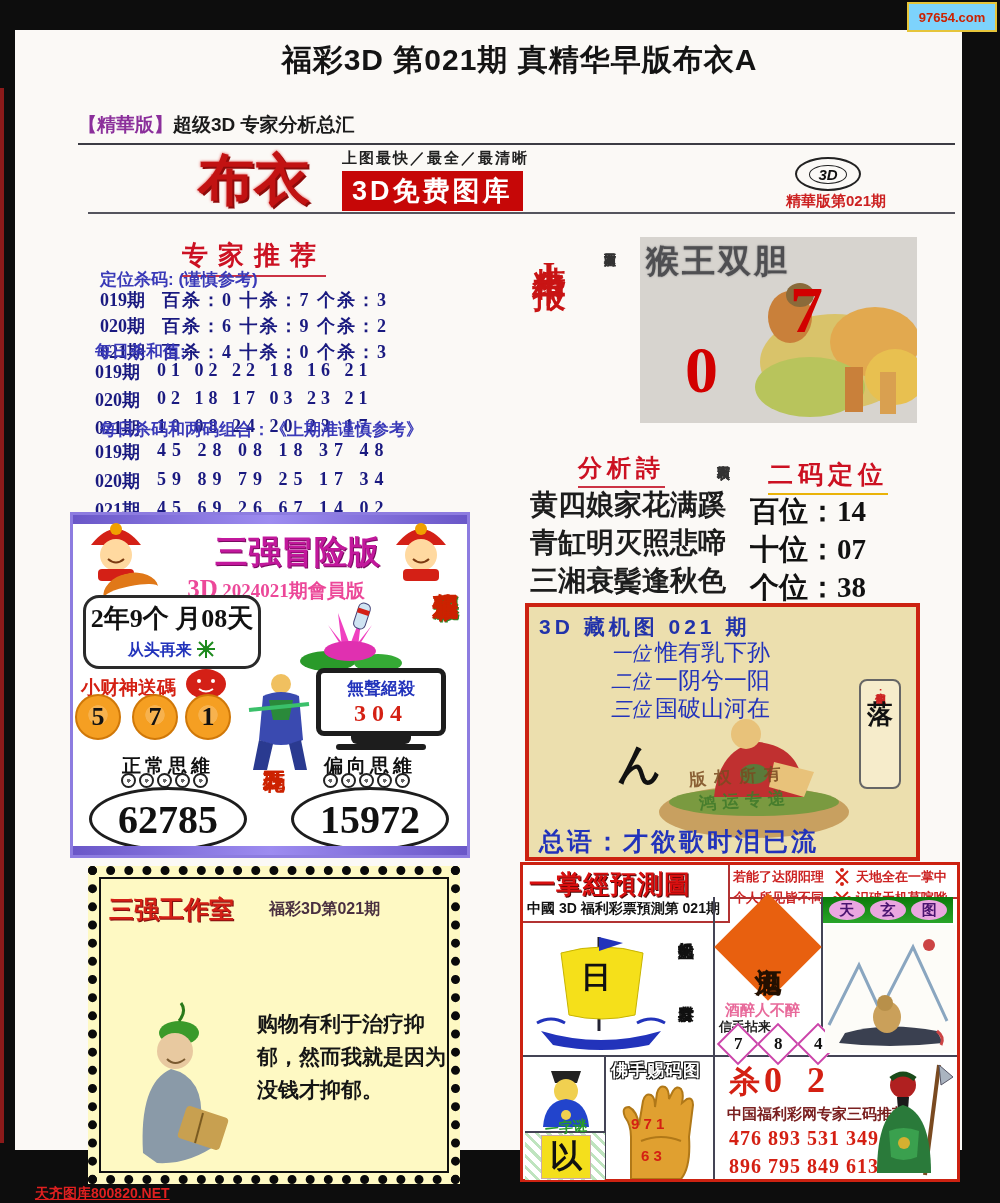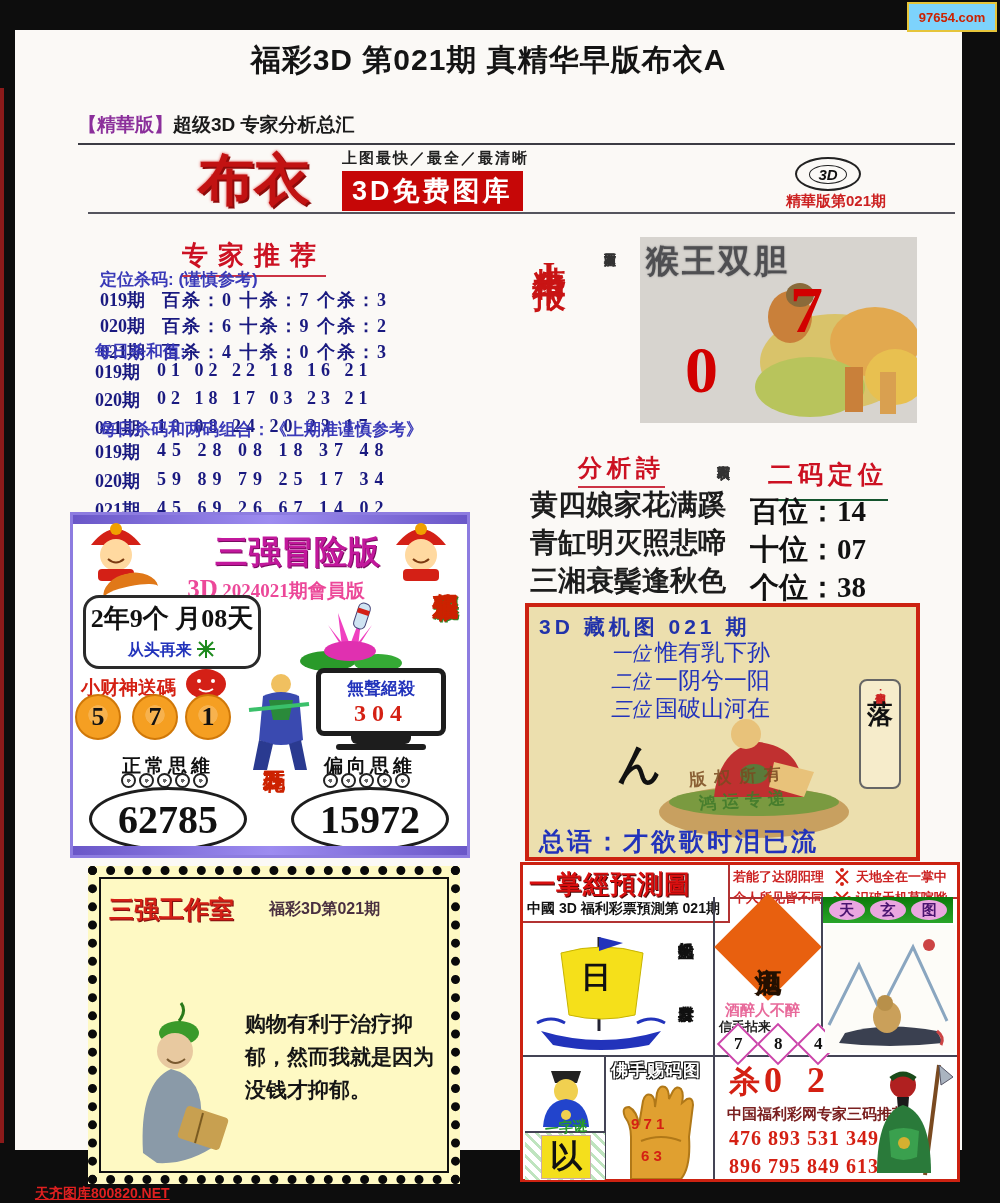--- a/index.html
+++ b/index.html
@@ -3,21 +3,21 @@
 <meta charset="utf-8">
 <style>
   html,body{margin:0;padding:0;background:#0d0d0d;}
   #app{position:relative;width:1000px;height:1203px;background:#0d0d0d;overflow:hidden;
        font-family:"Liberation Sans",sans-serif;}
   .abs{position:absolute;}
   .panel{left:15px;top:30px;width:947px;height:1120px;background:#fbf9f6;}
   .left-red{left:0;top:88px;width:4px;height:1055px;background:#8b1a1a;}
   .badge{right:3px;top:2px;width:86px;height:26px;background:#7dd3fc;border:2px solid #e6c53a;
          color:#cc2200;font-size:13px;font-weight:bold;display:flex;align-items:center;justify-content:center;}
-  .page-title{left:15px;top:40px;width:947px;text-align:center;font-size:30px;font-weight:bold;color:#141414;letter-spacing:1px;}
+  .page-title{left:15px;top:40px;width:947px;text-align:center;font-size:30px;font-weight:bold;color:#141414;letter-spacing:1px;padding-left:31px;}
   .strip{left:78px;top:112px;width:877px;border-bottom:2px solid #3c3c44;padding-bottom:5px;font-size:19px;font-weight:bold;}
   .strip .br{color:#8b2f9b;}
   .strip .rest{color:#1b1b1b;}
   .logo-buyi{left:198px;top:143px;font-size:56px;font-weight:900;color:#c21212;font-family:Liberation Mono, monospace;
              text-shadow:2px 2px 0 #8e0b0b,0 0 3px #d33;}
   .logo-tag{left:342px;top:149px;font-size:15px;font-weight:bold;color:#222;letter-spacing:2px;}
   .logo-red{left:342px;top:171px;background:#c60707;color:#fff;font-size:27px;font-weight:900;padding:2px 10px;letter-spacing:3px;}
   .oval3d{left:795px;top:157px;width:62px;height:30px;border:2px solid #222;border-radius:50%;
           display:flex;align-items:center;justify-content:center;}
   .oval3d .inner{border:1px solid #222;border-radius:50%;padding:0 8px;font-size:15px;font-weight:900;font-style:italic;color:#111;}
@@ -62,39 +62,39 @@
   .oval-num{border:3px solid #1d1d1d;border-radius:50%;display:flex;align-items:center;justify-content:center;
             font-size:40px;font-weight:bold;color:#111;font-family:"Liberation Serif",serif;background:#fff;}
   
   .studio{left:88px;top:866px;width:372px;height:318px;background:#fef9c3;border:9px dotted #0a0a0a;box-sizing:border-box;}
   .studio-in{position:absolute;left:2px;top:2px;right:2px;bottom:2px;border:2px solid #111;}
   .stu-title{left:12px;top:18px;font-size:25px;font-weight:900;color:#d42016;text-shadow:1px 1px 0 #801010;
              font-family:"Liberation Serif",serif;}
   .stu-issue{left:172px;top:24px;font-size:16px;font-weight:bold;color:#4a3040;}
   .story-title{left:130px;top:88px;font-size:30px;font-weight:900;color:#c01818;text-shadow:1px 1px 0 #701010;
                letter-spacing:4px;font-family:"Liberation Serif",serif;}
-  .story-text{left:148px;top:132px;width:202px;font-size:21px;font-weight:bold;color:#151515;line-height:33px;}
+  .story-text{left:160px;top:132px;width:202px;font-size:21px;font-weight:bold;color:#151515;line-height:33px;}
   
   .mr-title{left:526px;top:240px;height:190px;writing-mode:vertical-rl;text-orientation:upright;
             font-size:33px;font-weight:900;color:#c81414;font-family:"Liberation Serif",serif;letter-spacing:4px;}
   .mr-side{left:601px;top:244px;height:100px;writing-mode:vertical-rl;text-orientation:upright;
            font-size:12px;font-weight:bold;color:#333;}
   .mr-art{left:640px;top:237px;width:277px;height:186px;background:#d7d4cf;overflow:hidden;}
   .mr-art .t{position:absolute;left:6px;top:2px;font-size:33px;font-weight:900;color:#4f4f52;
              letter-spacing:3px;text-shadow:0 0 2px #777;}
   .digit{position:absolute;font-family:"Liberation Serif",serif;font-weight:bold;color:#d20000;font-size:66px;}
   
   .poem-title{left:578px;top:452px;font-size:24px;font-weight:900;color:#cc1122;letter-spacing:5px;
               border-bottom:2px solid #cc3344;padding-bottom:2px;font-family:"Liberation Serif",serif;}
   .poem-lines{left:530px;top:486px;font-size:28px;font-weight:bold;color:#1d1d1d;line-height:38px;
               font-family:"Liberation Serif",serif;}
   .poem-vnote{left:714px;top:456px;height:150px;writing-mode:vertical-rl;text-orientation:upright;
               font-size:13px;font-weight:bold;color:#333;}
   .tc-title{left:768px;top:458px;font-size:25px;font-weight:900;color:#cc1122;letter-spacing:5px;
-            border-bottom:2px solid #14532d;padding-bottom:8px;font-family:Liberation Sans, sans-serif;}
+            border-bottom:2px solid #eab308;padding-bottom:2px;font-family:Liberation Sans, sans-serif;}
   .tc-rows{left:750px;top:492px;font-size:29px;font-weight:bold;color:#111;font-family:"Liberation Serif",serif;line-height:38px;}
   
   .cj{left:525px;top:603px;width:395px;height:258px;background:#ecdfae;border:4px solid #cc2211;box-sizing:border-box;overflow:hidden;}
   .cj-head{left:10px;top:6px;font-size:21px;font-weight:900;color:#2233aa;letter-spacing:4px;}
   .cj-line{position:absolute;left:82px;font-size:23px;font-weight:normal;color:#2233bb;}
   .cj-line .pos{font-style:italic;font-size:20px;margin-right:4px;font-family:"Liberation Serif",serif;}
   .cj-mark{left:88px;top:128px;font-size:44px;font-weight:bold;color:#111;font-family:"Liberation Serif",serif;}
   .cj-tail{left:330px;top:72px;width:42px;height:110px;border:2px solid #666;border-radius:8px;background:#f6eccb;
            display:flex;flex-direction:column;align-items:center;padding-top:4px;box-sizing:border-box;}
   .cj-tail .lab{writing-mode:vertical-rl;text-orientation:upright;font-size:11px;font-weight:bold;color:#c22;}

